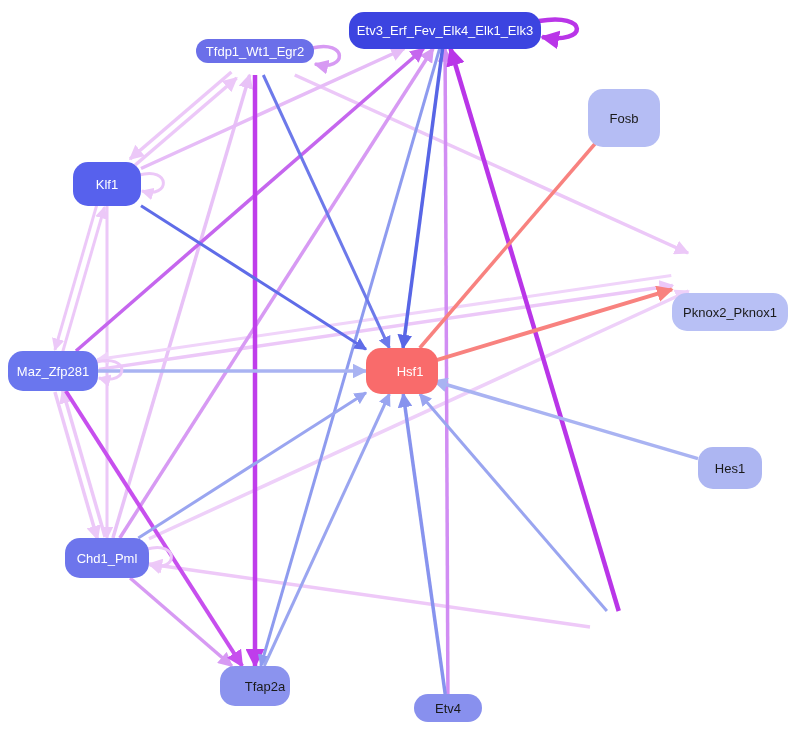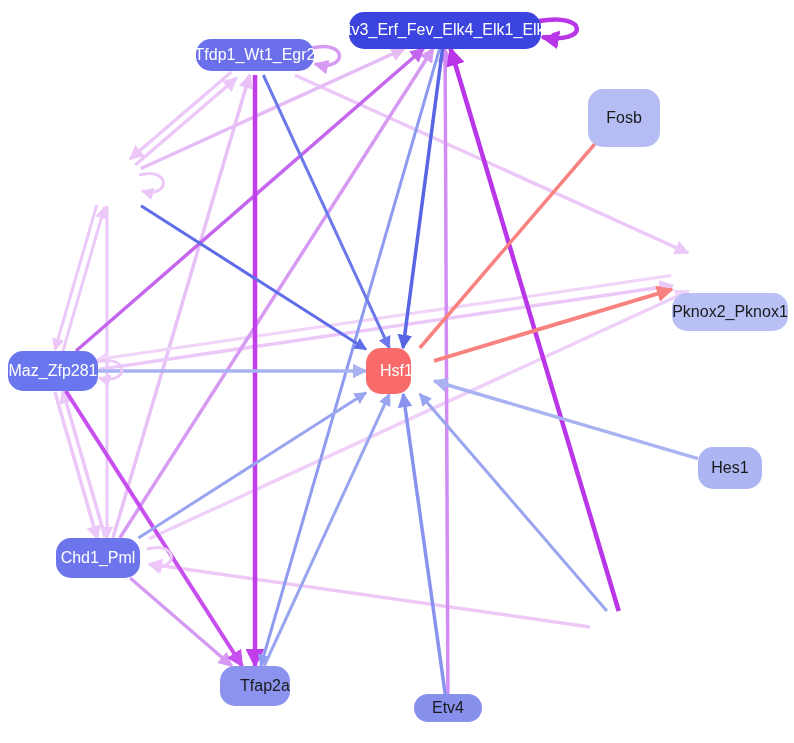--- a/index.html
+++ b/index.html
@@ -3,21 +3,21 @@
 <meta charset="utf-8">
 <style>
   html,body{margin:0;padding:0;background:#ffffff;}
   #canvas{
     position:relative;width:794px;height:743px;background:#ffffff;
     overflow:hidden;font-family:"Liberation Sans",sans-serif;
   }
   #edges{position:absolute;left:0;top:0;z-index:1;}
   .node{
     position:absolute;z-index:2;display:flex;align-items:center;justify-content:center;
-    border-radius:15px;font-size:16px;white-space:nowrap;cursor:pointer;
+    border-radius:15px;font-size:13px;white-space:nowrap;cursor:pointer;
     box-sizing:border-box;
   }
   .node span{pointer-events:none;}
 </style>
 </head>
 <body>
 
 <div id="canvas" style="background: rgb(255, 255, 255);">
   <svg id="edges" width="794" height="743" xmlns="http://www.w3.org/2000/svg">
     <defs id="edge-defs">
@@ -117,39 +117,42 @@
       <line x1="434" y1="360.8" x2="672" y2="289.4" stroke="#f8827f" stroke-width="4" marker-end="url(#arrf8827f)"></line>
       <path d="M 539,21 C 589,12 589,45 542,37" fill="none" stroke="#b935e8" stroke-width="4.5" marker-end="url(#arrb935e8)"></path>
       <path d="M 312,48 C 348,39 348,72 315,64" fill="none" stroke="#d79af3" stroke-width="3.5" marker-end="url(#arrd79af3)"></path>
       <path d="M 139,175 C 171,166 171,199 142,191" fill="none" stroke="#ecc8f8" stroke-width="3" marker-end="url(#arrecc8f8)"></path>
       <path d="M 96,362 C 130,353 130,386 99,378" fill="none" stroke="#ecc8f8" stroke-width="3" marker-end="url(#arrecc8f8)"></path>
       <path d="M 147,549 C 179,540 179,573 150,565" fill="none" stroke="#ecc8f8" stroke-width="3" marker-end="url(#arrecc8f8)"></path>
     </svg>
 <div class="node" style="left: 349px; top: 11.5px; width: 192px; height: 37px; background: rgb(60, 68, 224); color: rgb(255, 255, 255);">
       <span>Etv3_Erf_Fev_Elk4_Elk1_Elk3</span>
     </div>
-    <div class="node" style="left: 196px; top: 39px; width: 118px; height: 32px; background: rgb(107, 111, 233); color: rgb(255, 255, 255);">
+    <div class="node" style="left: 196px; top: 39px; width: 118px; height: 24px; background: rgb(107, 111, 233); color: rgb(255, 255, 255);">
       <span>Tfdp1_Wt1_Egr2</span>
     </div>
     <div class="node" style="left: 588px; top: 89px; width: 72px; height: 58px; background: rgb(181, 189, 244); color: rgb(26, 26, 26);">
       <span>Fosb</span>
+    </div>
+    <div class="node" style="left: 73px; top: 162px; width: 68px; height: 44px; background: rgb(87, 97, 237); color: rgb(255, 255, 255);">
+      <span>Klf1</span>
     </div>
     <div class="node" style="left: 672px; top: 253px; width: 116px; height: 38px; background: rgb(184, 192, 245); color: rgb(26, 26, 26); margin-top: 40px;">
       <span>Pknox2_Pknox1</span>
     </div>
     <div class="node" style="left: 8px; top: 351px; width: 90px; height: 40px; background: rgb(106, 118, 238); color: rgb(255, 255, 255);">
       <span>Maz_Zfp281</span>
     </div>
-    <div class="node" style="left: 366px; top: 348px; width: 45px; height: 46px; background: rgb(249, 107, 107); color: rgb(255, 255, 255); padding-left: 16px;">
+    <div class="node" style="left: 366px; top: 348px; width: 72px; height: 46px; background: rgb(249, 107, 107); color: rgb(255, 255, 255); padding-left: 16px;">
       <span>Hsf1</span>
     </div>
     <div class="node" style="left: 698px; top: 447px; width: 64px; height: 42px; background: rgb(173, 182, 242); color: rgb(26, 26, 26);">
       <span>Hes1</span>
     </div>
-    <div class="node" style="left: 56px; top: 538px; width: 84px; height: 40px; background: rgb(109, 117, 236); color: rgb(255, 255, 255);">
+    <div class="node" style="left: 65px; top: 538px; width: 84px; height: 40px; background: rgb(109, 117, 236); color: rgb(255, 255, 255);">
       <span>Chd1_Pml</span>
     </div>
     <div class="node" style="left: 220px; top: 666px; width: 70px; height: 40px; background: rgb(139, 147, 238); color: rgb(26, 26, 26); padding-left: 20px;">
       <span>Tfap2a</span>
     </div>
     <div class="node" style="left: 414px; top: 694px; width: 68px; height: 28px; background: rgb(136, 144, 238); color: rgb(26, 26, 26);">
       <span>Etv4</span>
     </div>
   </div>
 

